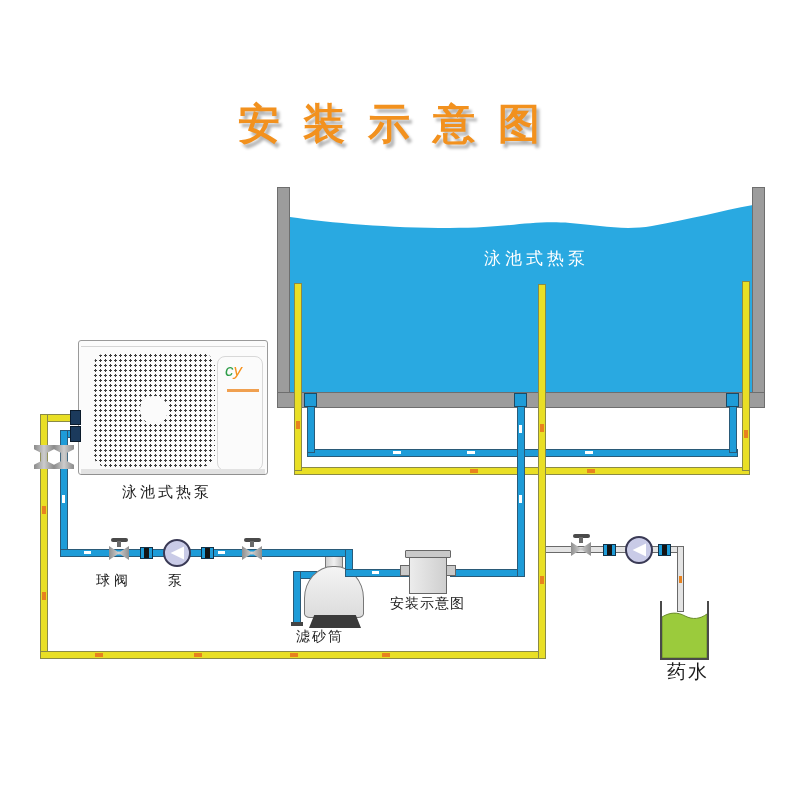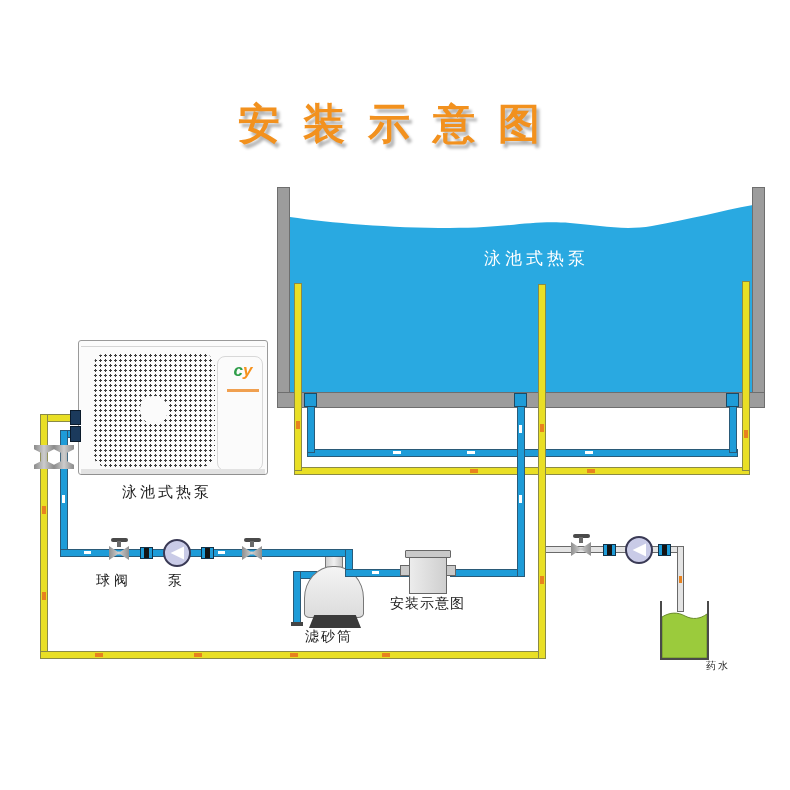--- a/index.html
+++ b/index.html
@@ -98,21 +98,21 @@
   <div class="abs tick-w" style="left:519px;top:495px;width:3px;height:8px;"></div>
   <div class="abs tick-w" style="left:62px;top:495px;width:3px;height:8px;"></div>
   <div class="abs tick-w" style="left:372px;top:571px;width:7px;height:3px;"></div>
 
   <div class="abs z2" style="left:78px;top:340px;width:190px;height:135px;background:#FBFBFB;border:1px solid #9a9a9a;border-radius:3px;">
     <div class="abs" style="left:2px;top:5px;width:184px;height:1px;background:#d5d5d5;"></div>
     <div class="abs" style="left:14px;top:12px;width:122px;height:114px;border-radius:14px;
                 background-image:radial-gradient(circle,#3c3c3c 1.1px,transparent 1.4px);background-size:5px 5px;"></div>
     <div class="abs" style="left:61px;top:55px;width:28px;height:28px;background:#FBFBFB;border-radius:50%;"></div>
     <div class="abs" style="left:138px;top:15px;width:46px;height:115px;border:1px solid #d8d8d8;border-radius:8px;"></div>
-    <div class="abs" style="left:146px;top:20px;width:36px;height:30px;font-weight:bold;font-style:italic;font-size:17px;text-align:center;">
+    <div class="abs" style="left:146px;top:20px;width:36px;height:30px;font-weight:normal;font-style:italic;font-size:17px;">
       <span style="color:#2f9e4a;">c</span><span style="color:#f6921e;">y</span>
     </div>
     <div class="abs" style="left:148px;top:48px;width:32px;height:3px;background:#f0a050;"></div>
     <div class="abs" style="left:2px;top:128px;width:184px;height:6px;background:#e2e2e2;border-bottom:1px solid #909090;"></div>
   </div>
   <div class="lbl" style="left:122px;top:483px;font-size:15px;letter-spacing:3px;">泳池式热泵</div>
 
   <div class="abs z4" style="left:70px;top:410px;width:11px;height:15px;background:#1b3a5c;border:1px solid #0a1a2a;"></div>
   <div class="abs z4" style="left:70px;top:426px;width:11px;height:16px;background:#1b3a5c;border:1px solid #0a1a2a;"></div>
 
@@ -134,36 +134,36 @@
   <div class="abs vstem z5" style="left:250px;top:541px;width:4px;height:6px;"></div>
   <div class="abs vbody z5" style="left:242px;top:546px;width:20px;height:14px;"></div>
 
   <div class="lbl" style="left:96px;top:572px;font-size:14px;letter-spacing:4px;">球阀</div>
   <div class="lbl" style="left:168px;top:572px;font-size:14px;">泵</div>
 
   <div class="abs z2" style="left:325px;top:553px;width:18px;height:16px;background:linear-gradient(90deg,#cfcfcf,#f0f0f0 50%,#c5c5c5);border:1px solid #777;border-radius:2px;"></div>
   <div class="abs z2" style="left:304px;top:566px;width:60px;height:52px;background:linear-gradient(180deg,#f4f4f4,#dcdcdc);
               border:1px solid #777;border-radius:48% 48% 10% 10% / 62% 62% 8% 8%;"></div>
   <div class="abs z2" style="left:309px;top:615px;width:52px;height:13px;background:#3b3b3b;clip-path:polygon(10% 0,90% 0,100% 100%,0 100%);"></div>
-  <div class="lbl" style="left:305px;top:628px;font-size:14px;letter-spacing:2px;">滤砂筒</div>
+  <div class="lbl" style="left:296px;top:628px;font-size:14px;letter-spacing:2px;">滤砂筒</div>
 
   <div class="abs port z4" style="left:400px;top:565px;width:10px;height:11px;"></div>
   <div class="abs port z4" style="left:446px;top:565px;width:10px;height:11px;"></div>
   <div class="abs z4" style="left:405px;top:550px;width:46px;height:8px;background:#c9c9c9;border:1px solid #666;border-radius:1px;"></div>
   <div class="abs z4" style="left:409px;top:557px;width:38px;height:37px;background:linear-gradient(90deg,#ececec,#cfcfcf);border:1px solid #666;"></div>
   <div class="lbl" style="left:390px;top:595px;font-size:14px;letter-spacing:1px;">安装示意图</div>
 
   <div class="abs vbar z5" style="left:573px;top:534px;width:17px;height:4px;"></div>
   <div class="abs vstem z5" style="left:579px;top:537px;width:4px;height:6px;"></div>
   <div class="abs vbody z5" style="left:571px;top:542px;width:20px;height:14px;"></div>
   <div class="abs union z5" style="left:603px;top:544px;width:13px;height:12px;"></div>
   <div class="abs pump-circ z5" style="left:625px;top:536px;width:28px;height:28px;"></div>
   <div class="abs pump-tri z5" style="left:632px;top:543px;width:14px;height:14px;"></div>
   <div class="abs union z5" style="left:658px;top:544px;width:13px;height:12px;"></div>
 
   <div class="abs z4" style="left:660px;top:601px;width:49px;height:59px;border:2px solid #4a4a4a;border-top:none;">
     <svg width="45" height="48" viewBox="0 0 45 48" style="position:absolute;left:0;bottom:0;" preserveAspectRatio="none">
       <path d="M0,7 C8,2 16,2 23,6 C31,10 38,9 45,4 L45,48 L0,48 Z" fill="#9BCB3C" stroke="#6a8c2a" stroke-width="1"></path>
     </svg>
   </div>
-  <div class="lbl" style="left:706px;top:659px;font-size:10px;letter-spacing:2px;">药水</div>
+  <div class="lbl" style="left:667px;top:659px;font-size:19px;letter-spacing:2px;">药水</div>
 
 </div>
 
 </body></html>

